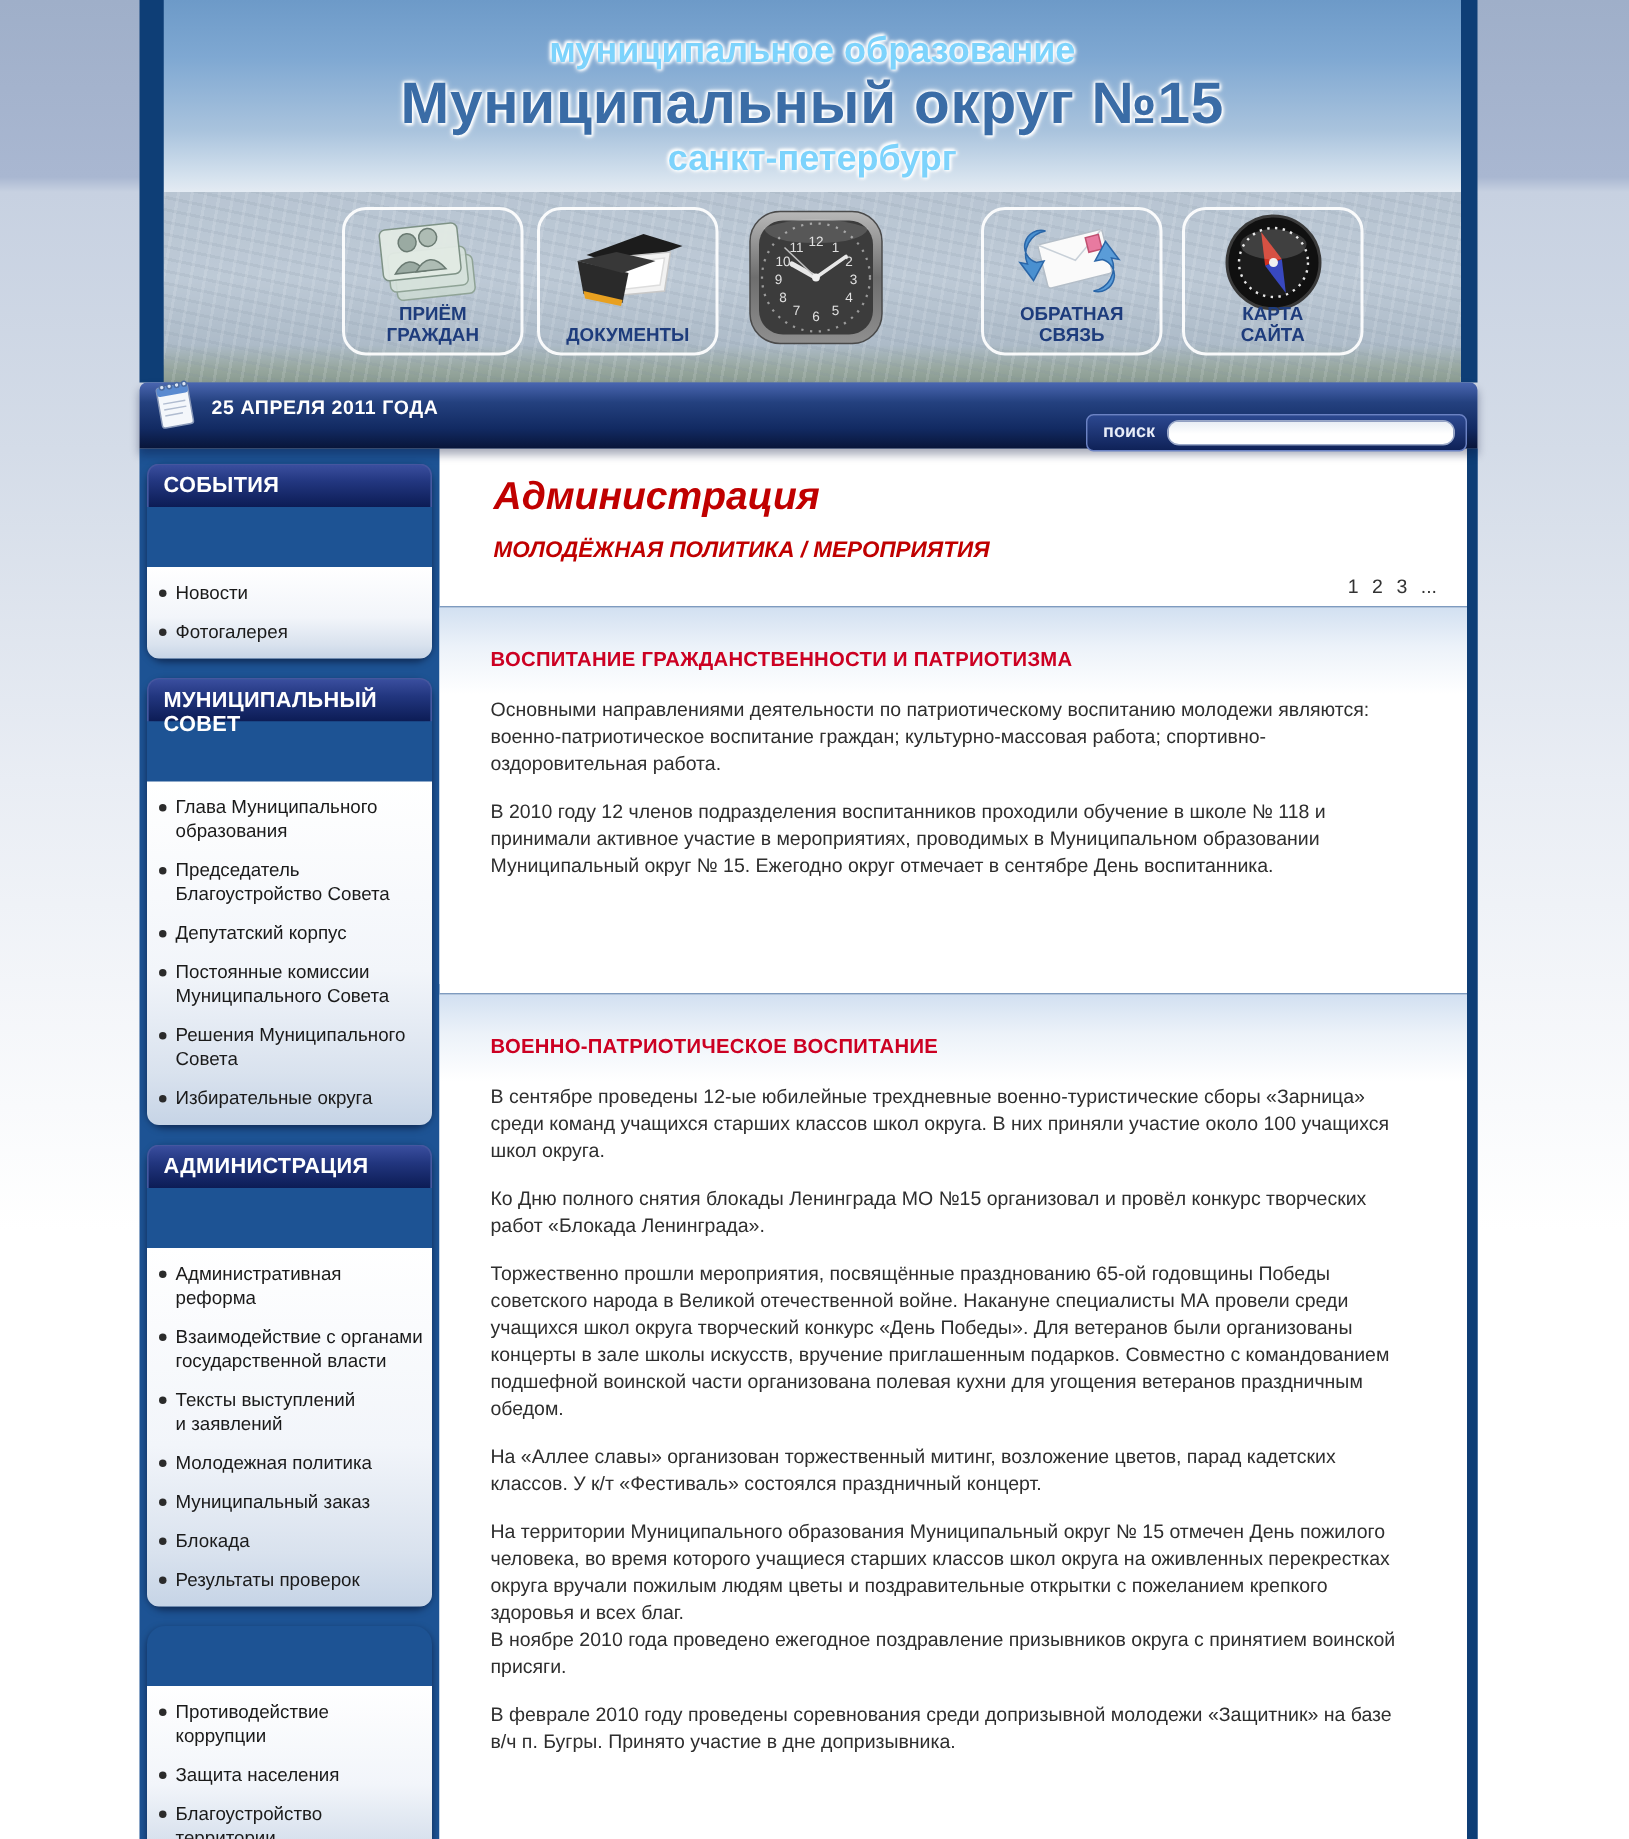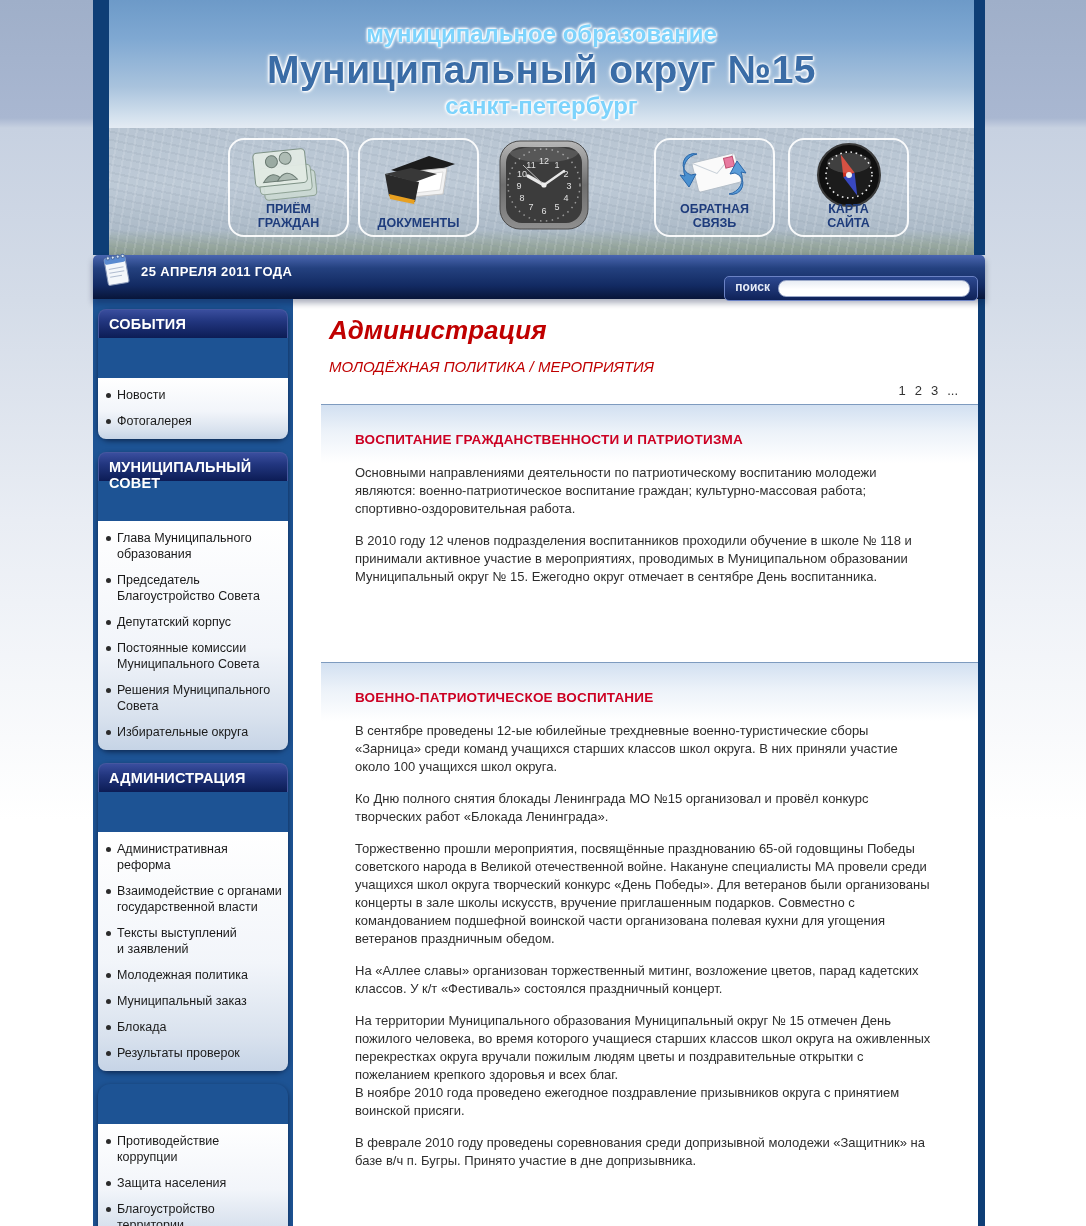--- a/index.html
+++ b/index.html
@@ -62,27 +62,27 @@
     background:linear-gradient(180deg,#ffffff 0,#f2f5fa 55%,#d9e2ee 85%,#c6d4e6 100%);margin-top:40px; }
   .sb-item{ position:relative; padding:0 2px 0 13px; margin-bottom:10px; font-size:12.5px;
     line-height:16px; color:#1a1a1a; cursor:pointer; white-space:pre-line; }
   .sb-item:last-child{ margin-bottom:3px; }
   .sb-item::before{ content:""; position:absolute; left:2px; top:6px; width:5px; height:5px;
     border-radius:50%; background:#2b2b2b; }
 
   .main{ flex:1; background:#fff; display:flex; flex-direction:column; }
   .main-header{ padding:16px 10px 4px 36px; }
   .page-title{ color:#c00000; font-size:26px; font-weight:bold; font-style:italic; }
-  .page-subtitle{ color:#c00000; font-size:15px; font-weight:normal; font-style:italic; margin-top:12px; }
+  .page-subtitle{ color:#c00000; font-size:15px; font-weight:bold; font-style:italic; margin-top:12px; }
   .pagination{ text-align:right; padding:8px 10px 2px 0; font-size:13px; color:#333; }
   .pagination .pg{ margin-left:9px; cursor:pointer; }
 
   #articles{ display:flex; flex-direction:column; gap:6px; flex:1; }
   .article{ border-top:1px solid #7e9bbf; padding:27px 42px 56px 34px;
-    background:linear-gradient(180deg,#d2e0f1 0,#ecf2f9 26px,#ffffff 58px);margin-left:28px; }
+    background:linear-gradient(180deg,#d2e0f1 0,#ecf2f9 26px,#ffffff 58px); }
   .article:last-child{ flex:1; }
   .art-heading{ color:#cc0022; font-size:13.5px; font-weight:bold; margin:0 0 17px 0; letter-spacing:.2px; }
   .art-p{ color:#2e2e2e; font-size:13px; line-height:18px; margin:0 0 14px 0; white-space:pre-line; }
 </style>
 </head>
 <body>
 
 <div class="page">
 
   <div class="banner">

